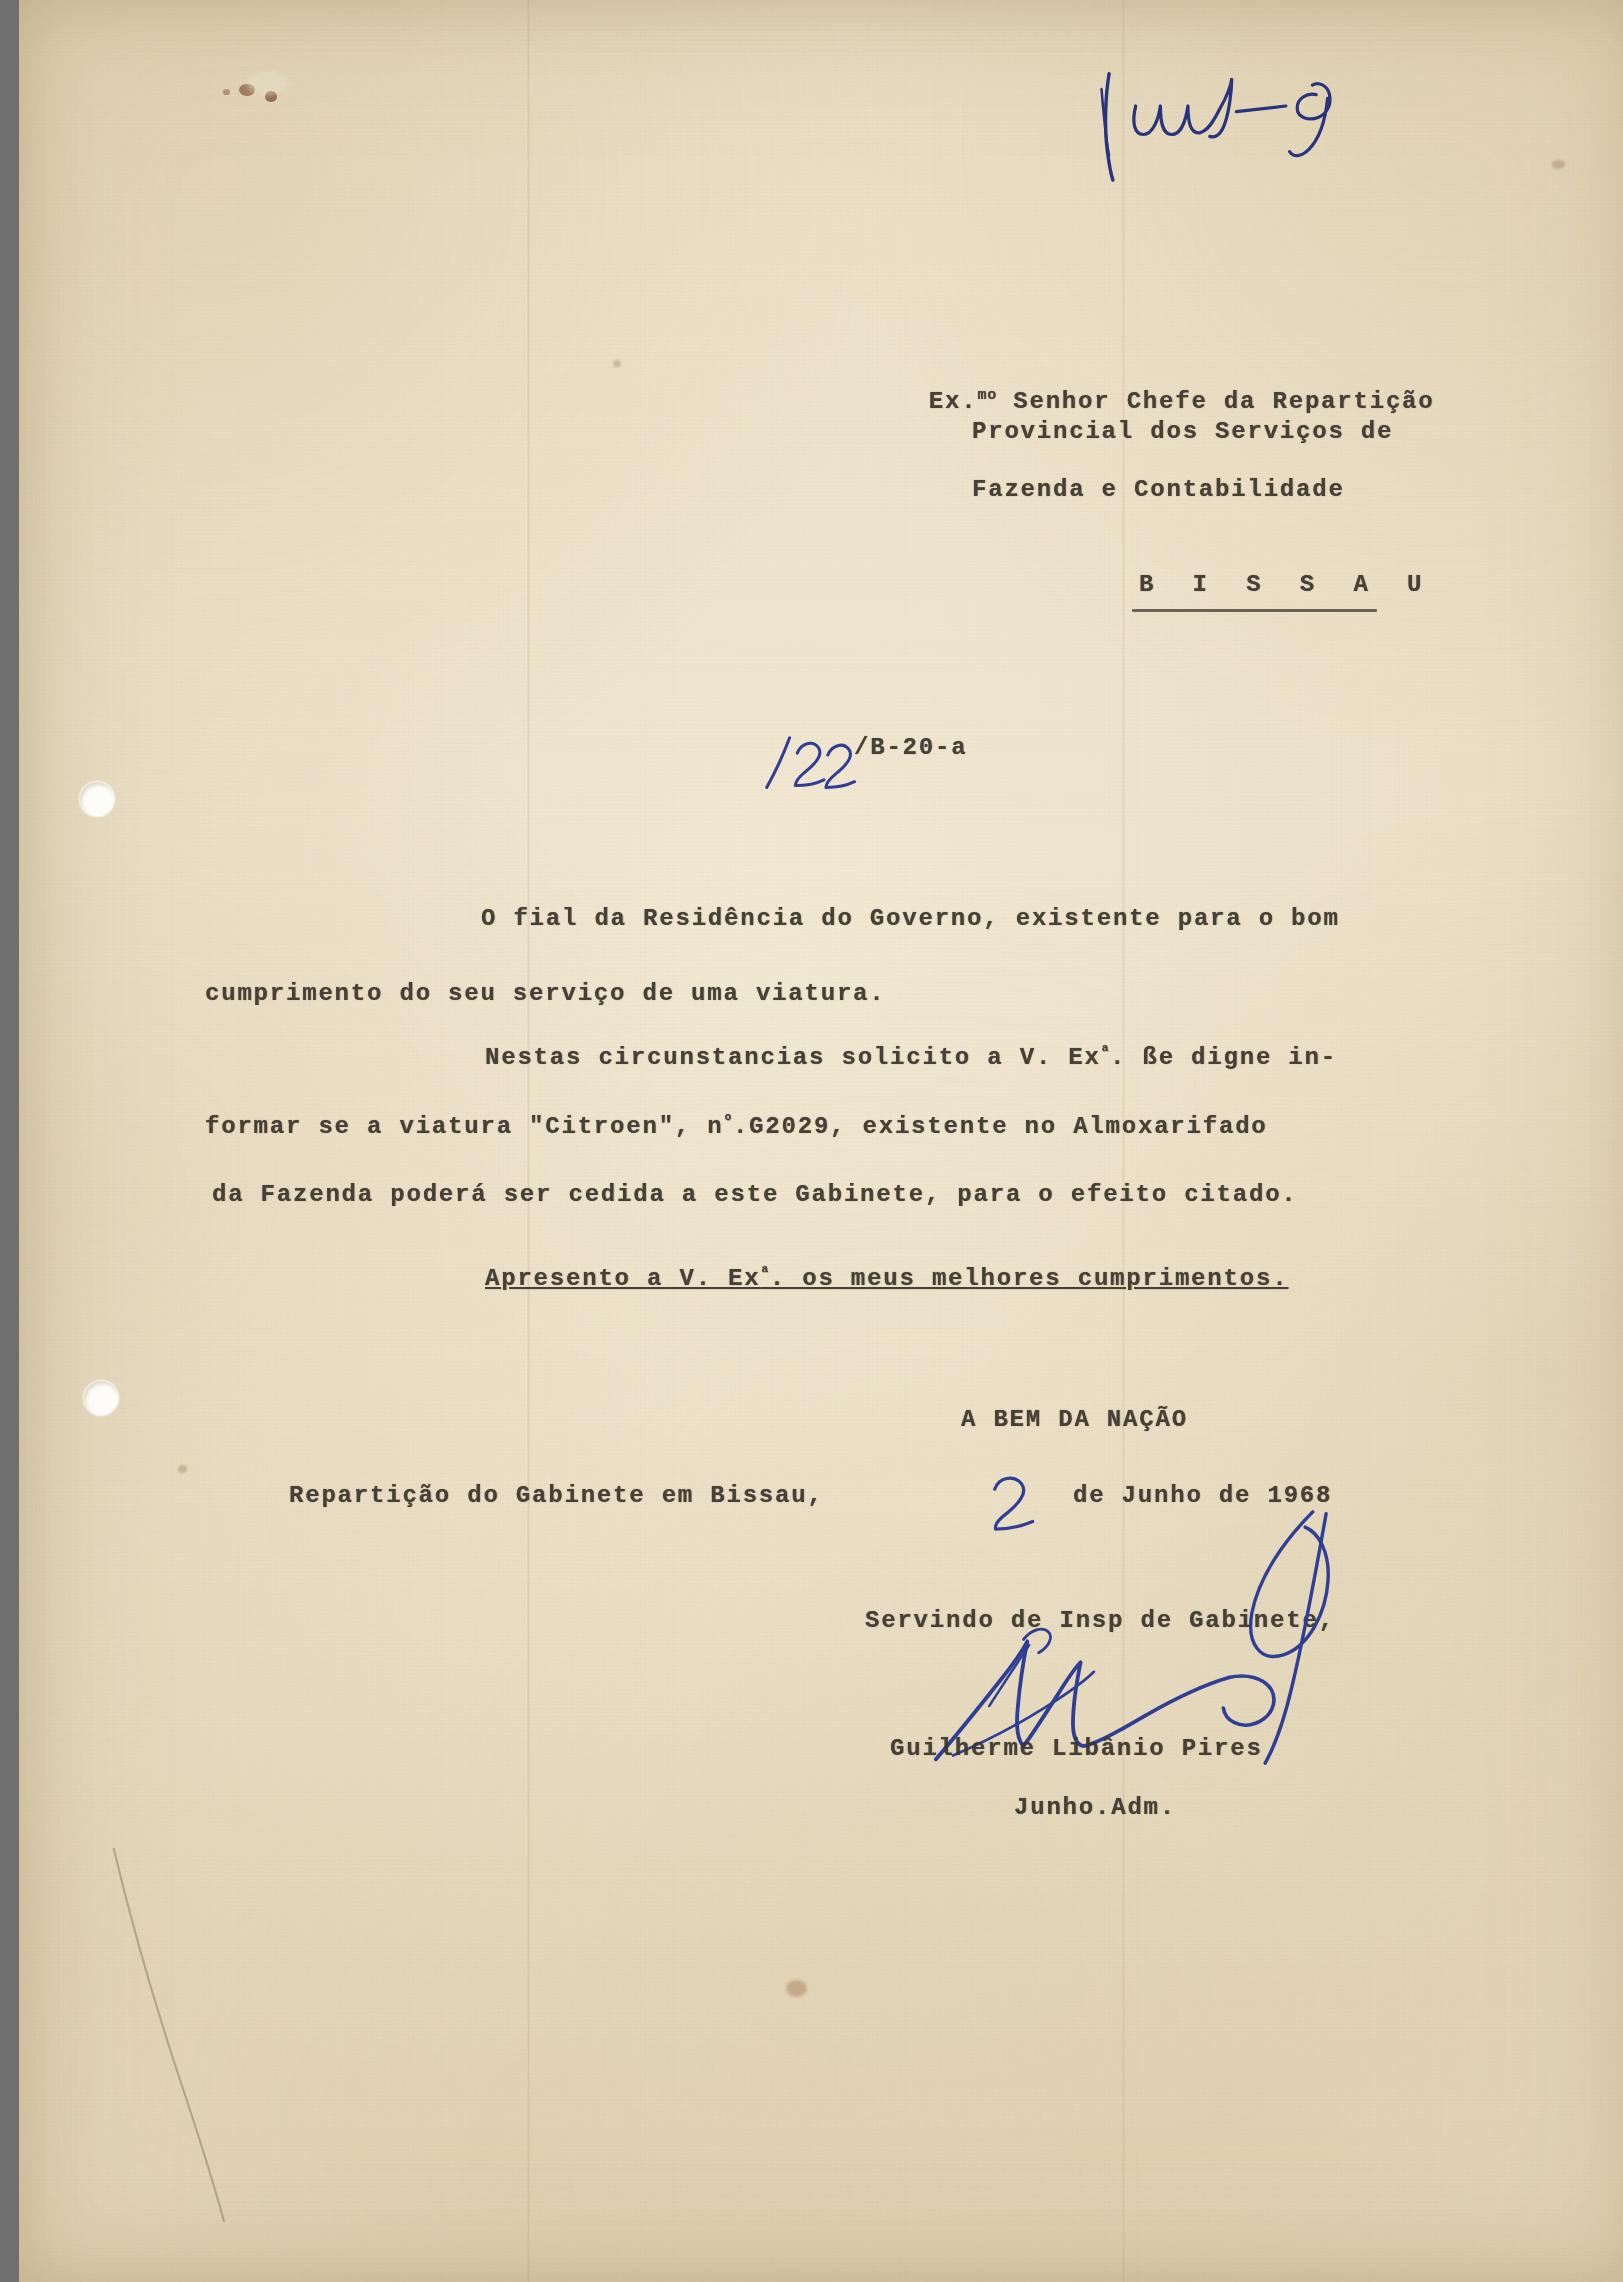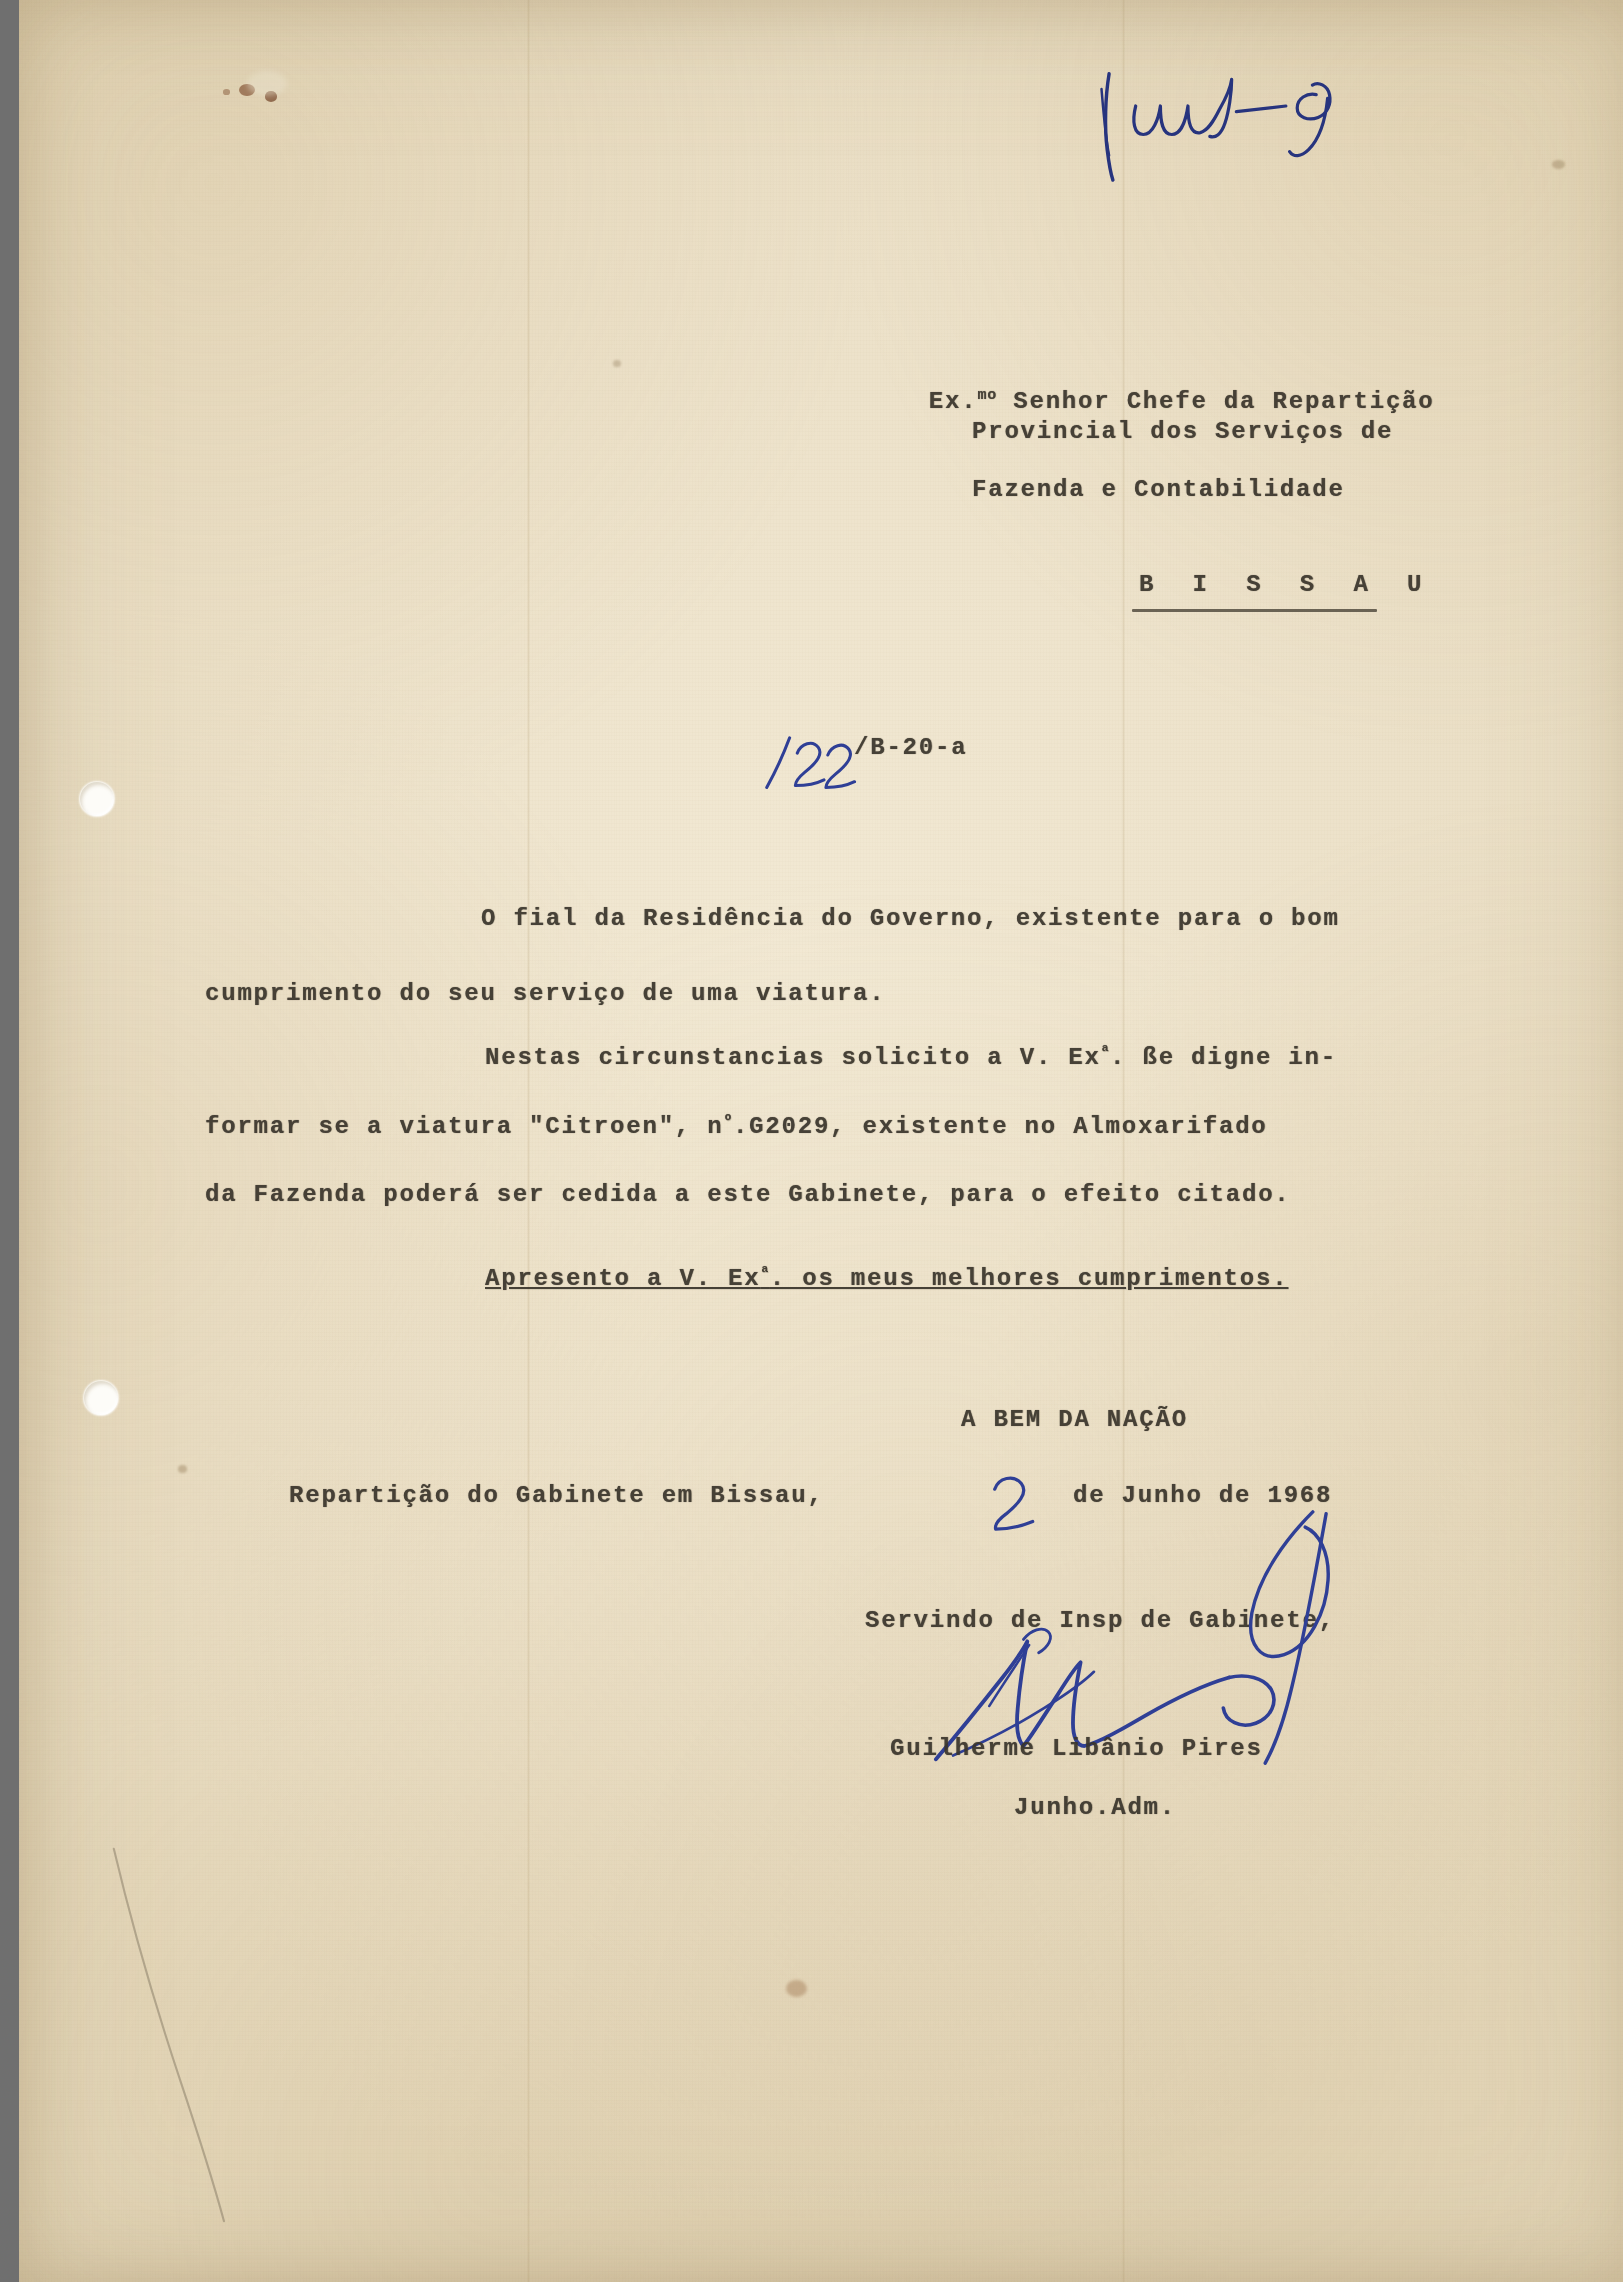--- a/index.html
+++ b/index.html
@@ -169,21 +169,21 @@
       <path d="M70 24 C 74 14, 86 10, 92 18 C 98 26, 88 36, 78 44 C 72 49, 68 54, 68 58 C 80 58, 90 56, 98 52" stroke-width="3.2"></path>
     </svg>
   </div>
   <div class="tw" style="left:835px; top:734px;">/B-20-a</div>
 
   <div class="tw" style="left:462px; top:905px;">O fial da Residência do Governo, existente para o bom</div>
   <div class="tw" style="left:186px; top:980px;">cumprimento do seu serviço de uma viatura.</div>
 
   <div class="tw" style="left:466px; top:1044px;">Nestas circunstancias solicito a V. Ex<span class="ord">ª</span>. ße digne in-</div>
   <div class="tw" style="left:186px; top:1113px;">formar se a viatura "Citroen", n<span class="ord">º</span>.G2029, existente no Almoxarifado</div>
-  <div class="tw" style="left:186px; top:1181px;">da Fazenda poderá ser cedida a este Gabinete, para o efeito citado.</div>
+  <div class="tw" style="left:193px; top:1181px;">da Fazenda poderá ser cedida a este Gabinete, para o efeito citado.</div>
 
   <div class="tw" style="left:466px; top:1265px;text-decoration:underline;">Apresento a V. Ex<span class="ord">ª</span>. os meus melhores cumprimentos.</div>
 
   <div class="tw" style="left:942px; top:1406px;">A BEM DA NAÇÃO</div>
 
   <div class="tw" style="left:270px; top:1482px;">Repartição do Gabinete em Bissau,</div>
   <div class="ink" style="left:970px; top:1472px;">
     <svg width="57" height="61" viewBox="0 0 60 64">
       <path d="M6 18 C 10 6, 26 2, 34 12 C 42 22, 30 34, 18 44 C 10 50, 6 56, 7 60 C 20 60, 34 57, 46 52" stroke-width="3.4"></path>
     </svg>

